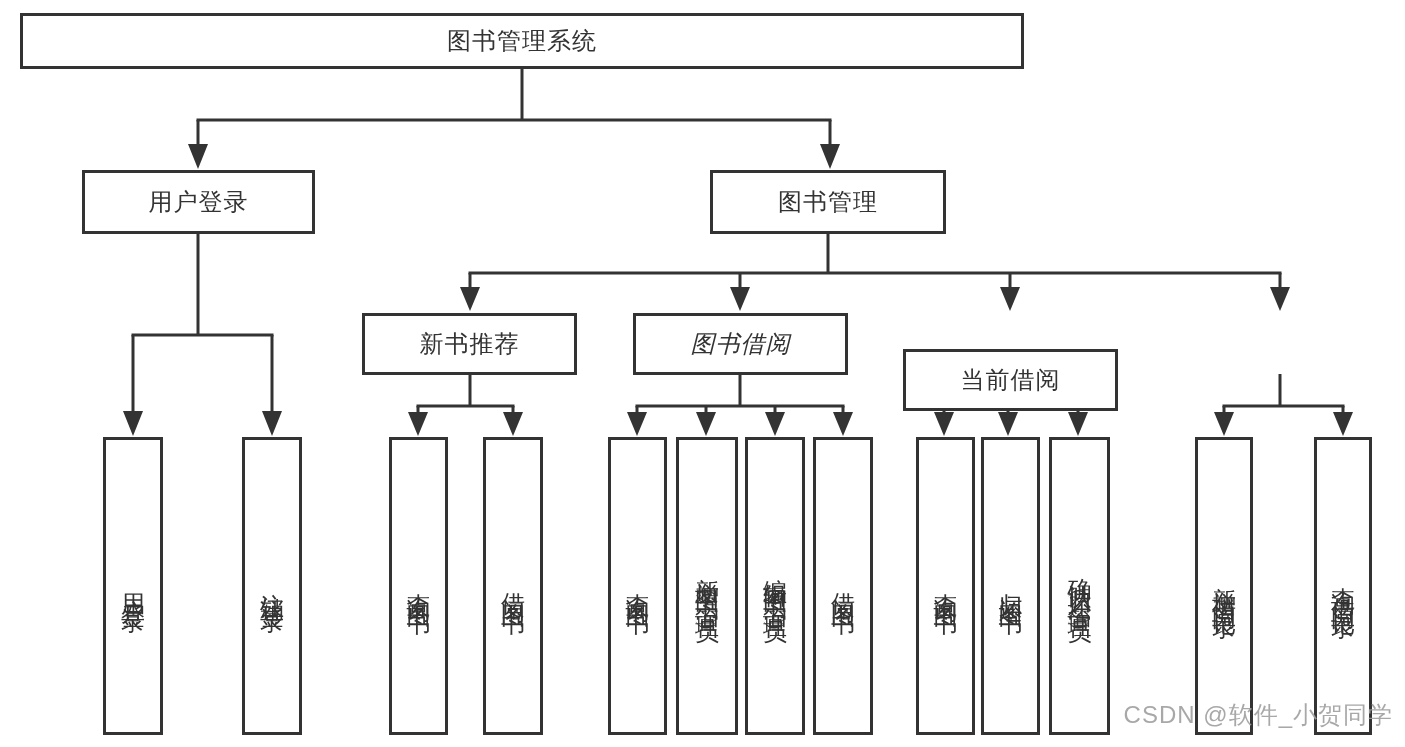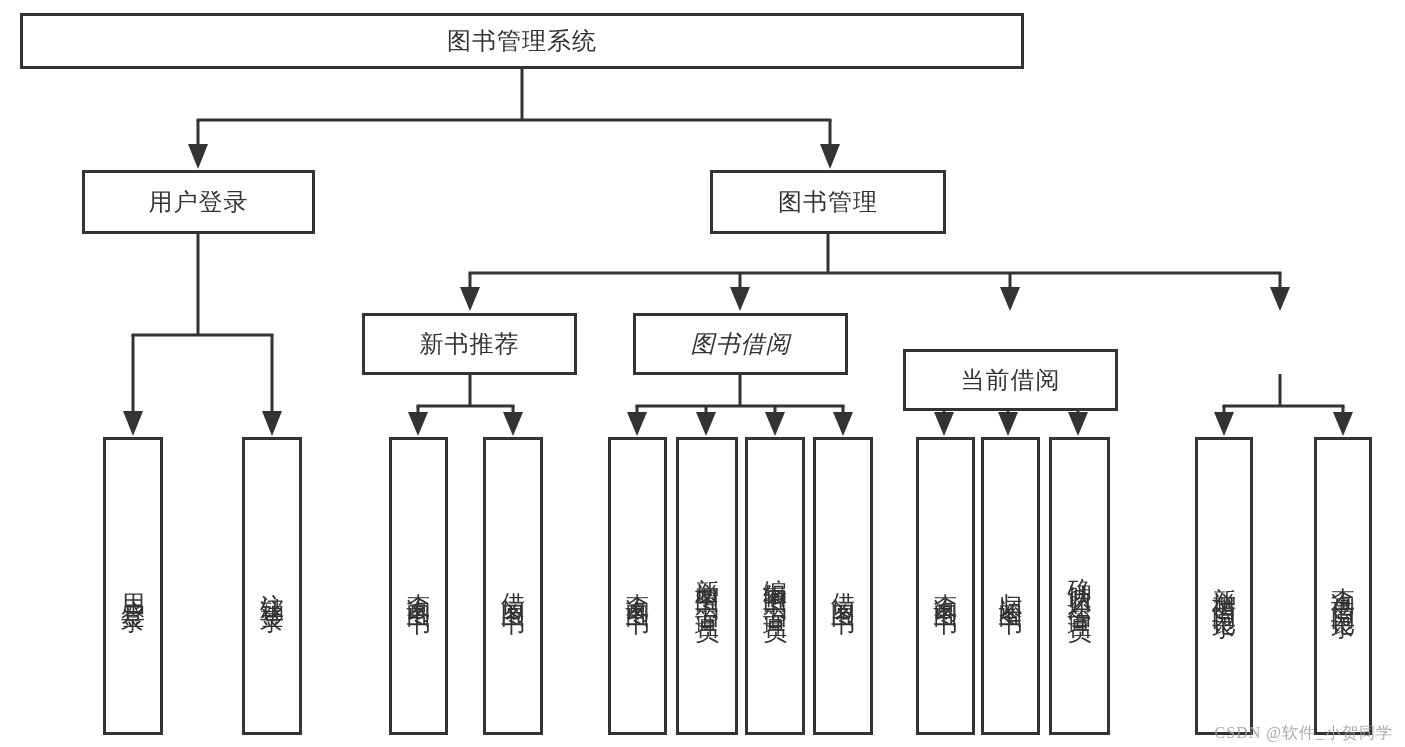--- a/index.html
+++ b/index.html
@@ -51,27 +51,26 @@
     letter-spacing: 6px;
     color: #333333;
     z-index: 2;
     top: 437px;
     height: 298px;
     line-height: 1;
   }
   .watermark {
     position: absolute;
     right: 12px;
-    bottom: 3px;
-    font-size: 16px;
+    bottom: 16px;
+    font-size: 24px;
     color: rgba(158, 158, 158, 0.9);
     letter-spacing: 1px;
     z-index: 5;
     white-space: nowrap;
-    font-family: Liberation Serif, serif;
   }
 </style>
 </head>
 <body>
 
 <div id="stage">
 
   <svg id="wires" viewBox="0 0 1405 747" xmlns="http://www.w3.org/2000/svg">
     <g stroke="#333333" stroke-width="3" fill="none">
 

